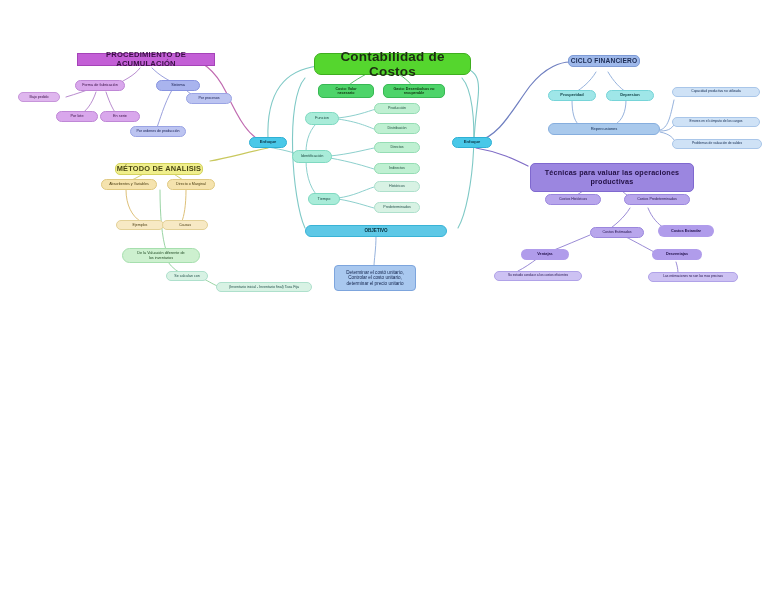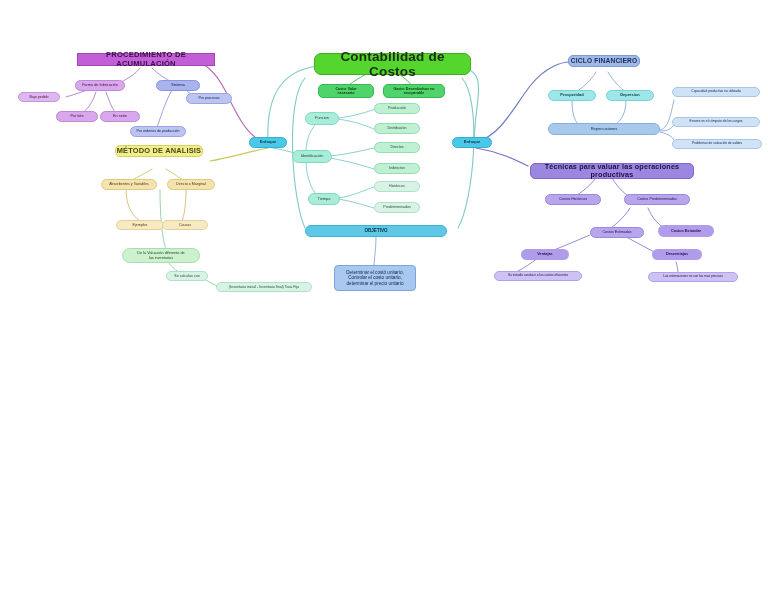--- a/index.html
+++ b/index.html
@@ -147,21 +147,21 @@
 
   <div class="node p-mid" style="left:75px;top:80px;width:50px;height:11px;">Forma de fabricación</div>
   <div class="node p-light" style="left:18px;top:92px;width:42px;height:10px;">Bajo pedido</div>
   <div class="node p-mid" style="left:56px;top:111px;width:42px;height:11px;">Por lote</div>
   <div class="node p-mid" style="left:100px;top:111px;width:40px;height:11px;">En serie</div>
 
   <div class="node b-mid" style="left:156px;top:80px;width:44px;height:11px;">Sistema</div>
   <div class="node b-lite" style="left:186px;top:93px;width:46px;height:11px;">Por procesos</div>
   <div class="node b-lite" style="left:130px;top:126px;width:56px;height:11px;">Por ordenes de producción</div>
 
-  <div class="node t-sec-yellow" style="left:115px;top:145px;width:88px;height:12px;">MÉTODO DE ANALISIS</div>
+  <div class="node t-sec-yellow" style="left:115px;top:163px;width:88px;height:12px;">MÉTODO DE ANALISIS</div>
 
   <div class="node y-mid" style="left:101px;top:179px;width:56px;height:11px;">Absorbentes y Variables</div>
   <div class="node y-mid" style="left:167px;top:179px;width:48px;height:11px;">Directo o Marginal</div>
   <div class="node y-lite" style="left:116px;top:220px;width:48px;height:10px;">Ejemplos</div>
   <div class="node y-lite" style="left:162px;top:220px;width:46px;height:10px;">Causas</div>
 
   <div class="node g-pale" style="left:122px;top:248px;width:78px;height:15px;">De la Valuación diferente de
 los inventarios</div>
   <div class="node g-pale2" style="left:166px;top:271px;width:42px;height:10px;">Se calculan con</div>
   <div class="node g-pale2" style="left:216px;top:282px;width:96px;height:10px;">(Inventario inicial - Inventario final) Tasa Fija</div>
@@ -169,21 +169,21 @@
   <div class="node t-sec-blue" style="left:568px;top:55px;width:72px;height:12px;">CICLO FINANCIERO</div>
 
   <div class="node cy-lite" style="left:548px;top:90px;width:48px;height:11px;">Prosperidad</div>
   <div class="node cy-lite" style="left:606px;top:90px;width:48px;height:11px;">Depresion</div>
 
   <div class="node bl-bar" style="left:548px;top:123px;width:112px;height:12px;">Repercusiones</div>
   <div class="node bl-leaf" style="left:672px;top:87px;width:88px;height:10px;">Capacidad productiva no utilizada</div>
   <div class="node bl-leaf" style="left:672px;top:117px;width:88px;height:10px;">Errores en el cómputo de los cargos</div>
   <div class="node bl-leaf" style="left:672px;top:139px;width:90px;height:10px;">Problemas de valuación de saldos</div>
 
-  <div class="node t-sec-viol" style="left:530px;top:163px;width:164px;height:16px;">Técnicas para valuar las operaciones productivas</div>
+  <div class="node t-sec-viol" style="left:530px;top:163px;width:164px;height:29px;">Técnicas para valuar las operaciones productivas</div>
 
   <div class="node v-mid" style="left:545px;top:194px;width:56px;height:11px;">Costos Históricos</div>
   <div class="node v-mid" style="left:624px;top:194px;width:66px;height:11px;">Costos Predeterminados</div>
 
   <div class="node v-mid" style="left:590px;top:227px;width:54px;height:11px;">Costos Estimados</div>
   <div class="node v-bold" style="left:658px;top:225px;width:56px;height:12px;">Costos Estandar</div>
 
   <div class="node v-bold" style="left:521px;top:249px;width:48px;height:11px;">Ventajas</div>
   <div class="node v-lite" style="left:494px;top:271px;width:88px;height:10px;">Su estudio conduce a los costos eficientes</div>
 

